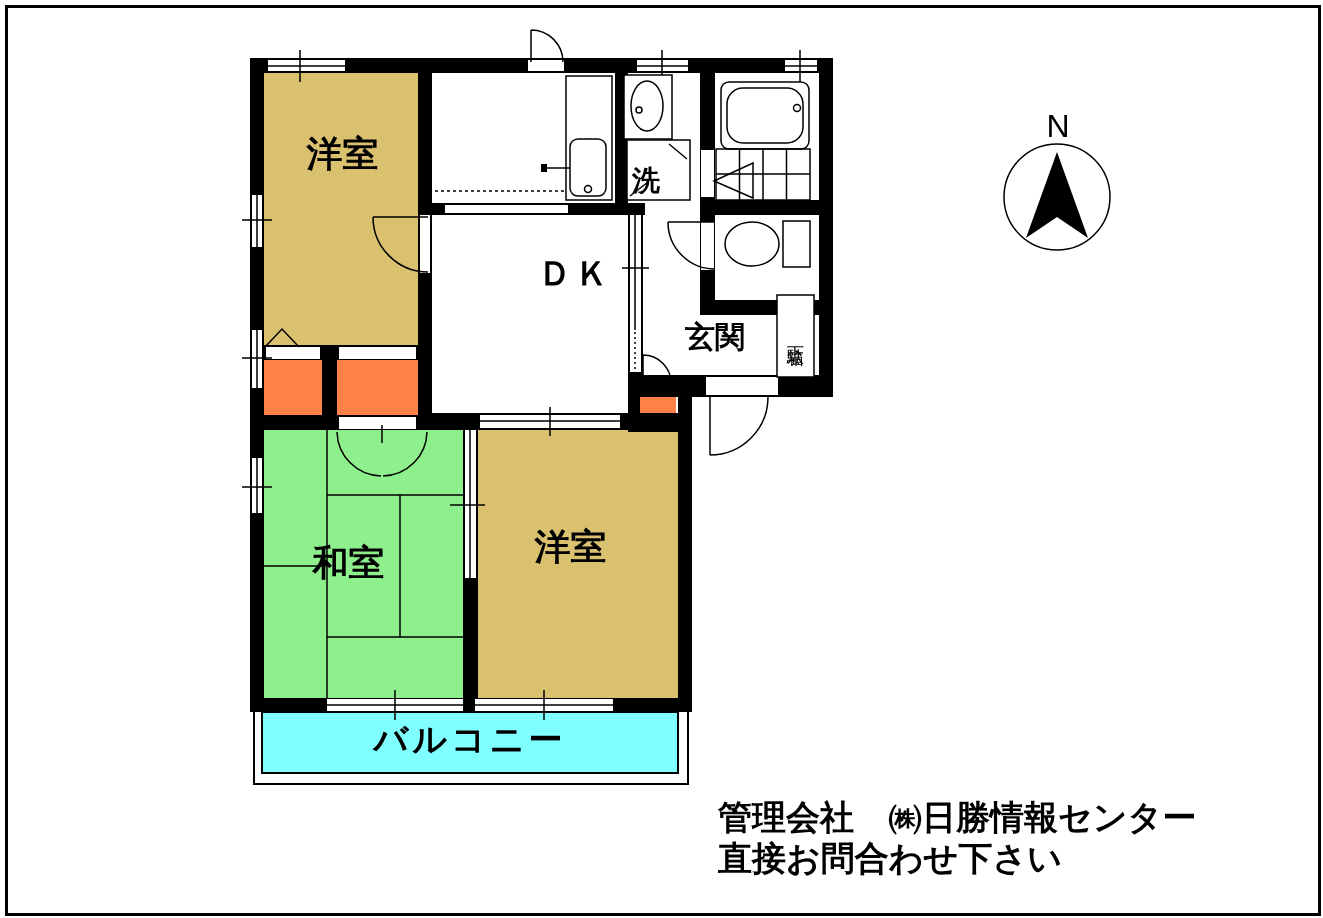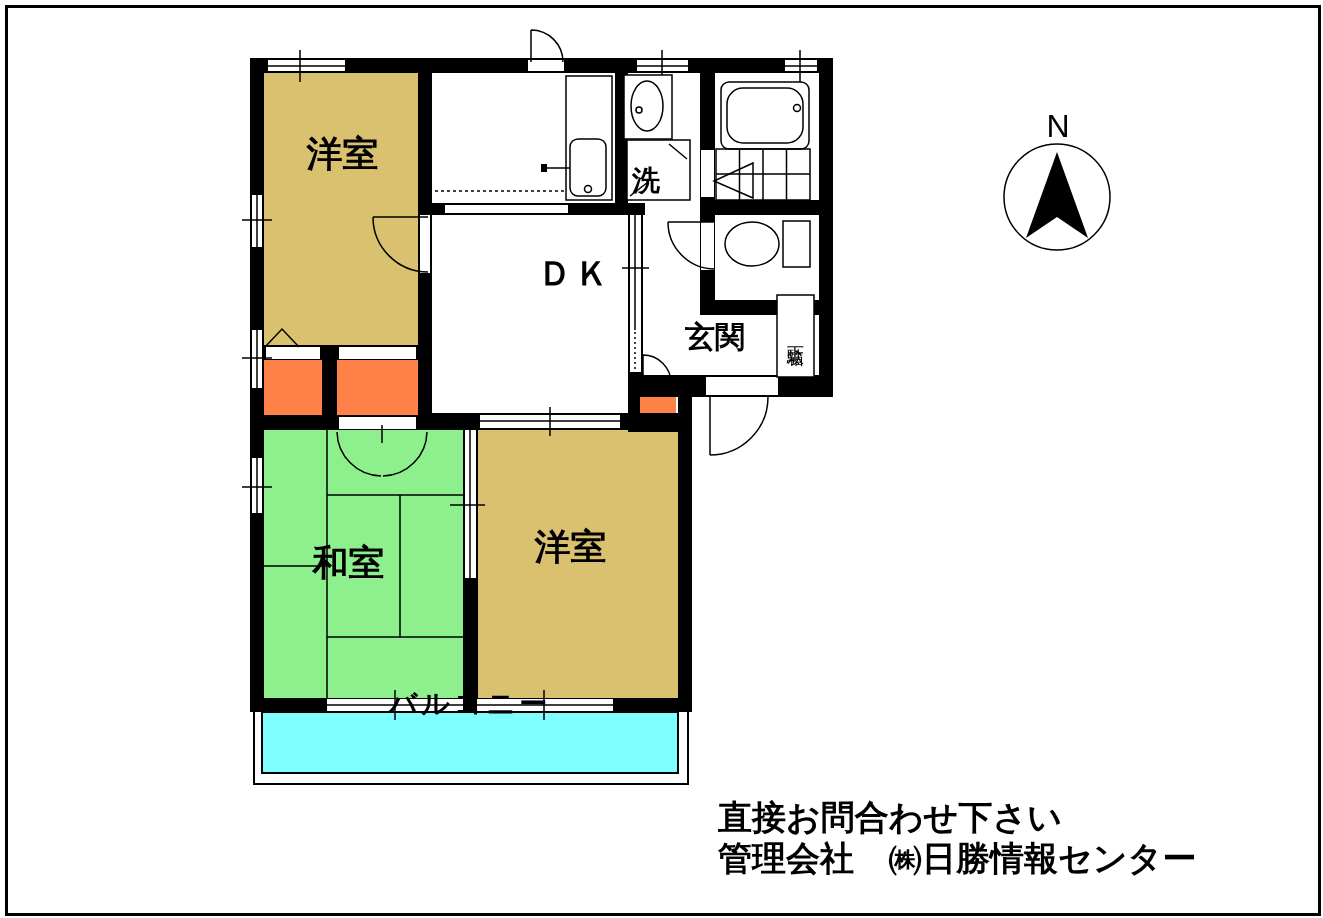--- a/index.html
+++ b/index.html
@@ -178,25 +178,25 @@
   </div>
 
   <div class="lbl rm" style="left:276px;top:526px;width:145px;margin-top:16px;">
     <div>和室</div>
   </div>
 
   <div class="lbl rm" style="left:498px;top:526px;width:145px;">
     <div>洋室</div>
   </div>
 
-  <div class="lbl" style="left:330px;top:685px;width:280px;font-size:28px;letter-spacing:4px;">
+  <div class="lbl" style="left:330px;top:717px;width:280px;font-size:34px;letter-spacing:4px;">
     <span>バルコニー</span>
   </div>
 
   <div class="lbl" style="left:1042px;top:108px;width:32px;font-size:32px;font-weight:normal;">
     <span>N</span>
   </div>
 
   <div style="position:absolute;left:718px;top:797px;">
+    <div class="footer-line">管理会社　㈱日勝情報センター</div>
     <div class="footer-line">直接お問合わせ下さい</div>
-    <div class="footer-line">管理会社　㈱日勝情報センター</div>
   </div>
 </div>
 
 </body></html>

